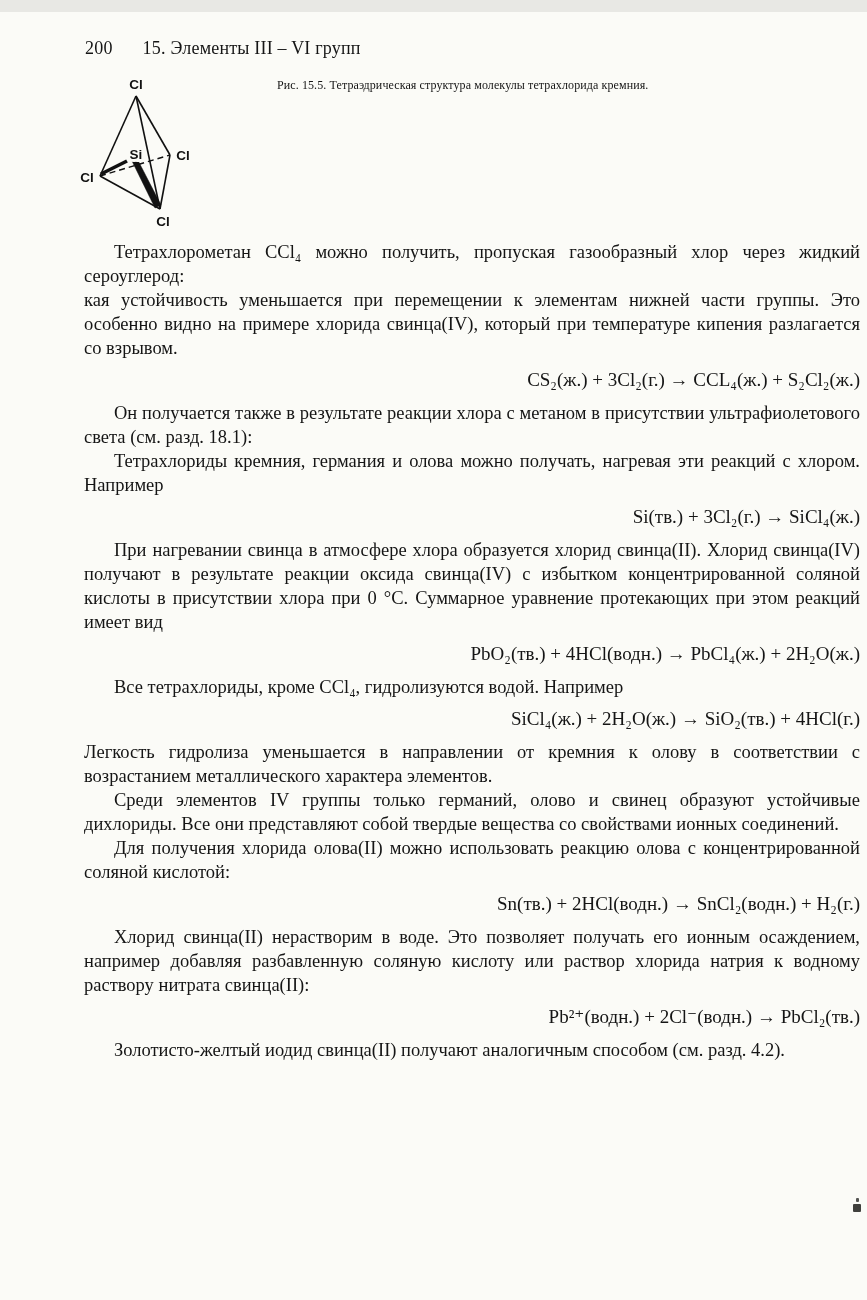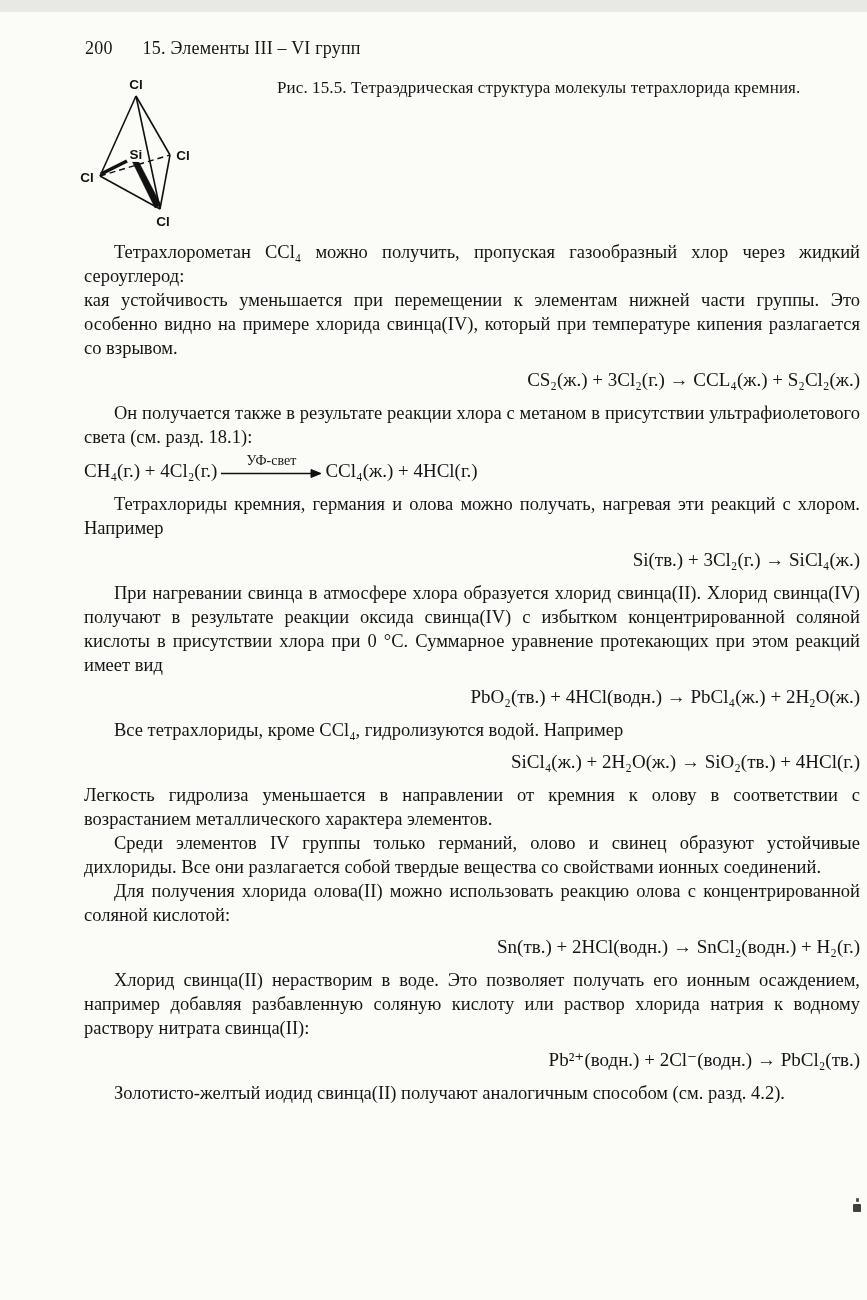--- a/index.html
+++ b/index.html
@@ -21,21 +21,21 @@
     display: flex;
     gap: 30px;
     letter-spacing: 0.2px;
   }
   .figure-svg { position: absolute; left: 70px; top: 54px; }
   .figure-caption {
     position: absolute;
     left: 277px;
     top: 66px;
     width: 586px;
-    font-size: 17px;
+    font-size: 12px;
     letter-spacing: 0.1px;
   }
   .body-text {
     position: absolute;
     left: 84px;
     top: 228px;
     width: 776px;
     font-size: 18.5px;
     line-height: 24px;
     text-align: justify;
@@ -105,40 +105,29 @@
   </svg>
 
   <div class="figure-caption">Рис. 15.5. Тетраэдрическая структура молекулы тетрахлорида кремния.</div>
 
   <div class="body-text">
     <p class="para indent">Тетрахлорометан CCl₄ можно получить, пропуская газообразный хлор через жидкий сероуглерод:</p>
     <p class="para">кая устойчивость уменьшается при перемещении к элементам нижней части группы. Это особенно видно на примере хлорида свинца(IV), который при температуре кипения разлагается со взрывом.</p>
     <p class="eq">CS₂(ж.) + 3Cl₂(г.) → CCL₄(ж.) + S₂Cl₂(ж.)</p>
     <p class="para indent">Он получается также в результате реакции хлора с метаном в присутствии ультрафиолетового света (см. разд. 18.1):</p>
 
-    <div class="eq eq-labeled">
-      <span>CH₄(г.) + 4Cl₂(г.)</span>
-      <span class="arrow-wrap">
-        <span class="arrow-label">УФ-свет</span>
-        <svg class="arrow-svg" width="104" height="11" viewBox="0 0 104 11">
-          <line x1="2" y1="5.5" x2="98" y2="5.5" stroke-width="1.6"></line>
-          <polygon points="92,1.5 102,5.5 92,9.5" fill="#111"></polygon>
-        </svg>
-      </span>
-      <span>CCl₄(ж.) + 4HCl(г.)</span>
-    </div>
 
     <p class="para indent">Тетрахлориды кремния, германия и олова можно получать, нагревая эти реакций с хлором. Например</p>
     <p class="eq">Si(тв.) + 3Cl₂(г.) → SiCl₄(ж.)</p>
     <p class="para indent">При нагревании свинца в атмосфере хлора образуется хлорид свинца(II). Хлорид свинца(IV) получают в результате реакции оксида свинца(IV) с избытком концентрированной соляной кислоты в присутствии хлора при 0 °C. Суммарное уравнение протекающих при этом реакций имеет вид</p>
     <p class="eq">PbO₂(тв.) + 4HCl(водн.) → PbCl₄(ж.) + 2H₂O(ж.)</p>
     <p class="para indent">Все тетрахлориды, кроме CCl₄, гидролизуются водой. Например</p>
     <p class="eq">SiCl₄(ж.) + 2H₂O(ж.) → SiO₂(тв.) + 4HCl(г.)</p>
     <p class="para">Легкость гидролиза уменьшается в направлении от кремния к олову в соответствии с возрастанием металлического характера элементов.</p>
-    <p class="para indent">Среди элементов IV группы только германий, олово и свинец образуют устойчивые дихлориды. Все они разлагается собой твердые вещества со свойствами ионных соединений.</p>
+    <p class="para indent">Среди элементов IV группы только германий, олово и свинец образуют устойчивые дихлориды. Все они представляют собой твердые вещества со свойствами ионных соединений.</p>
     <p class="para indent">Для получения хлорида олова(II) можно использовать реакцию олова с концентрированной соляной кислотой:</p>
     <p class="eq">Sn(тв.) + 2HCl(водн.) → SnCl₂(водн.) + H₂(г.)</p>
     <p class="para indent">Хлорид свинца(II) нерастворим в воде. Это позволяет получать его ионным осаждением, например добавляя разбавленную соляную кислоту или раствор хлорида натрия к водному раствору нитрата свинца(II):</p>
     <p class="eq">Pb²⁺(водн.) + 2Cl⁻(водн.) → PbCl₂(тв.)</p>
     <p class="para indent">Золотисто-желтый иодид свинца(II) получают аналогичным способом (см. разд. 4.2).</p>
   </div>
 
   <div class="scan-artifact artifact-dash"></div>
   <div class="scan-artifact artifact-dot"></div>
 

